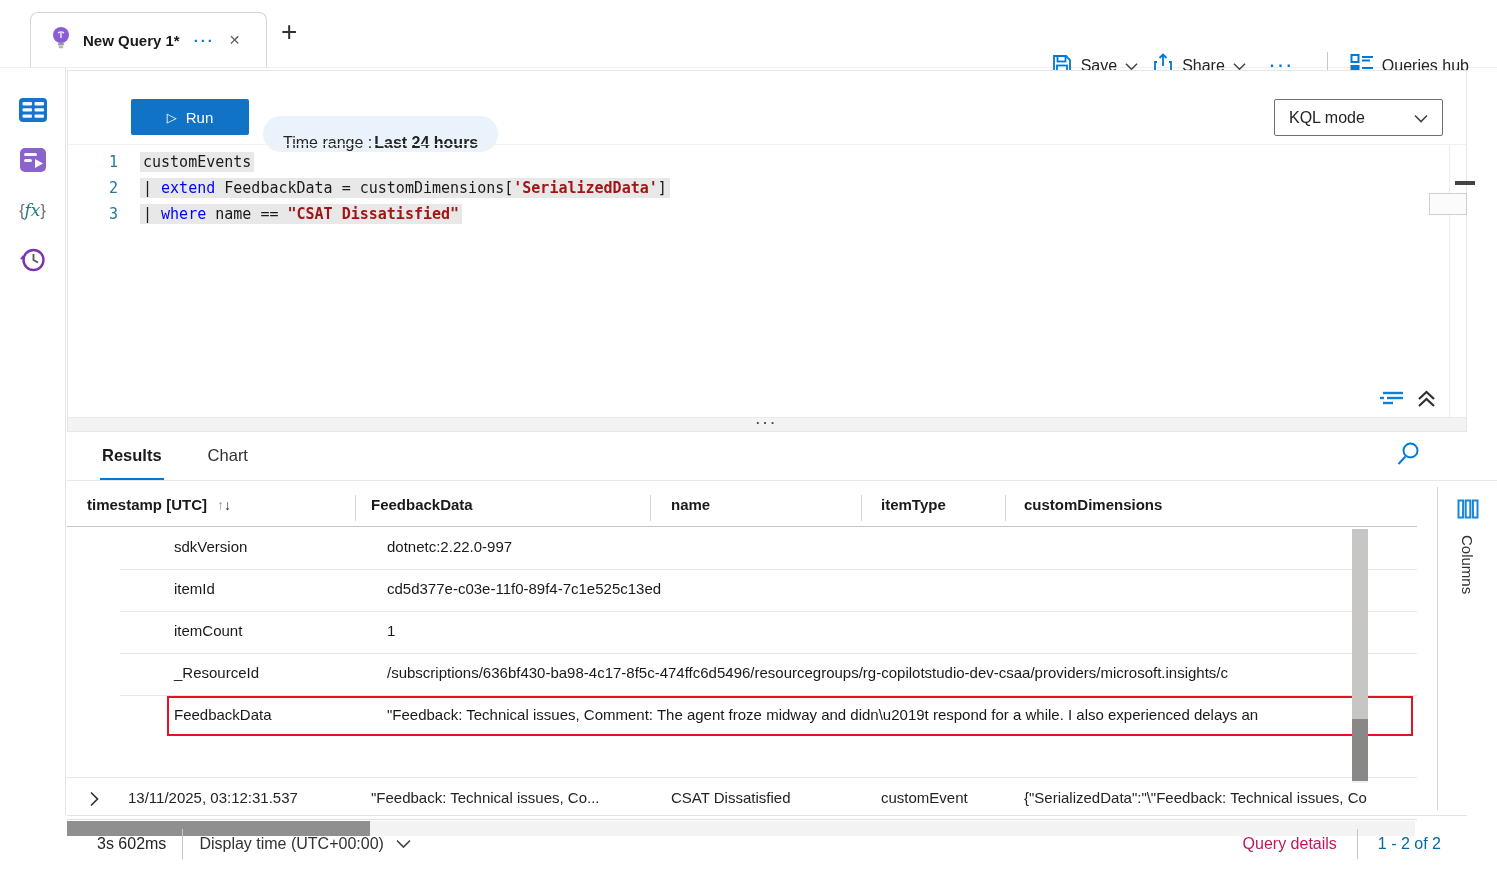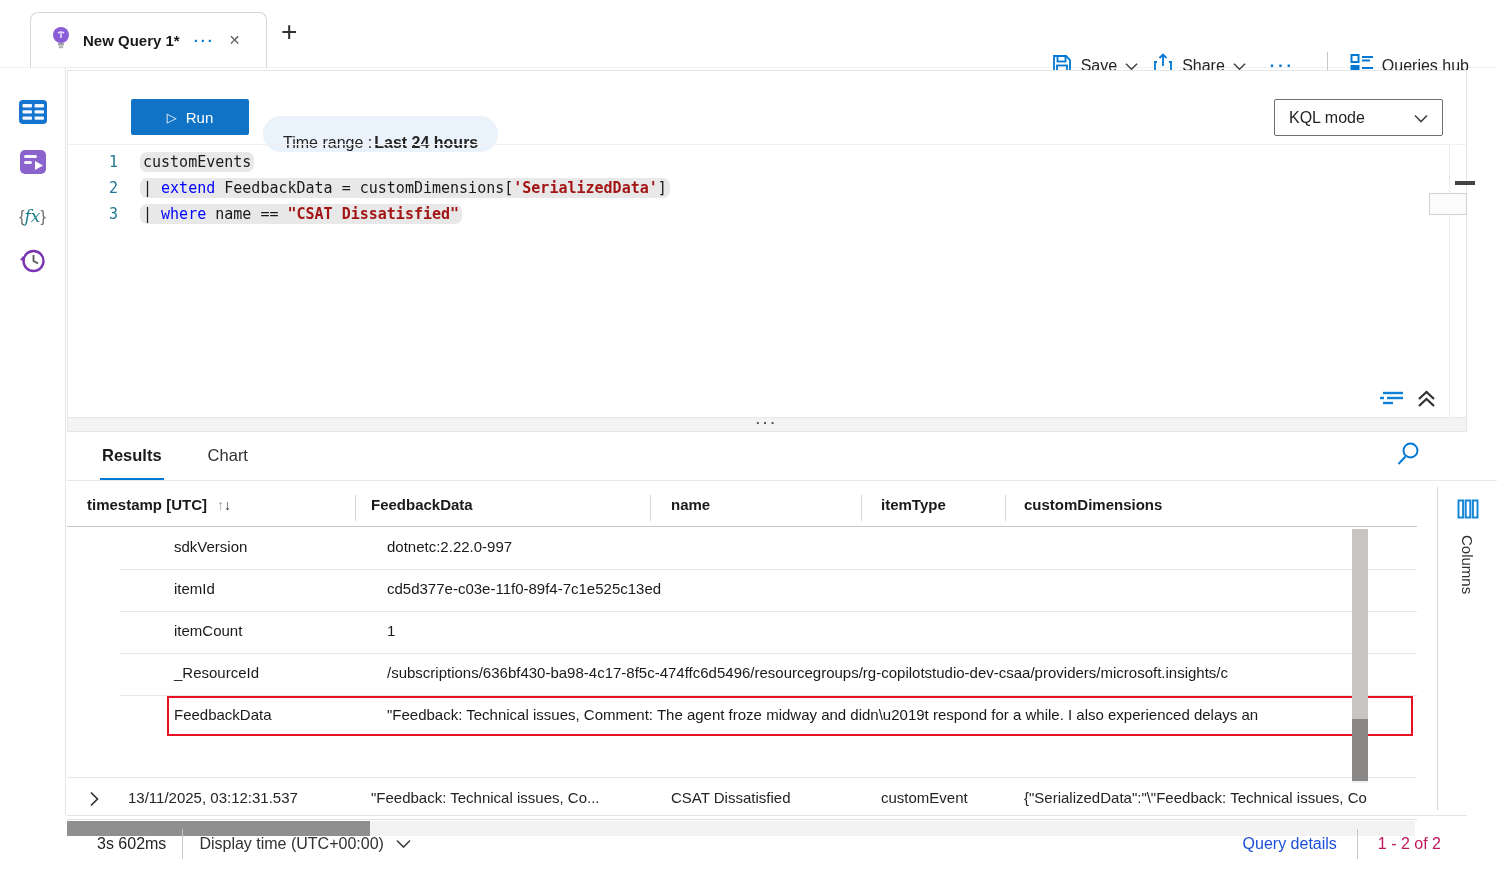--- a/index.html
+++ b/index.html
@@ -17,21 +17,21 @@
   .new-tab { position:absolute; left:281px; top:18px; font-size:28px; font-weight:300; color:#323130; cursor:pointer; line-height:1; }
 
   #topactions { position:absolute; right:28px; top:0; height:68px; display:flex; align-items:center; gap:14px;margin-top:32px; }
   .action { display:flex; align-items:center; gap:8px; cursor:pointer; font-size:16px; color:#252423; }
   .vdiv { width:1px; height:28px; background:#c8c6c4; margin:0 8px; }
   .more-dots { color:#0078d4; font-weight:700; letter-spacing:3px; font-size:16px; cursor:pointer; padding:0 10px; }
 
   
   #sidebar { position:absolute; left:0; top:68px; width:66px; height:747px; border-right:1px solid #e4e4e4;
              display:flex; flex-direction:column; align-items:center; padding-top:26px; gap:18px; }
-  .side-icon { width:34px; height:32px; display:flex; align-items:flex-end; justify-content:center; cursor:pointer; }
+  .side-icon { width:34px; height:32px; display:flex; align-items:center; justify-content:center; cursor:pointer; }
   .fx-txt { font-size:16px; color:#6b6b6b; white-space:nowrap; }
   .fx-txt i { font-family:"DejaVu Serif", serif; color:#177e8a; font-size:17px; }
 
   
   #querypanel { position:absolute; left:67px; top:70px; width:1400px; height:362px;
                 border:1px solid #e6e6e6; background:#fff; }
   .run-btn { position:absolute; left:63px; top:28px; width:118px; height:36px; background:#1173c5; border:none;
              border-radius:2px; color:#fff; font-size:15px; display:flex; align-items:center; justify-content:center;
              gap:9px; cursor:pointer; font-family:inherit; }
   .run-glyph { font-size:13px; }
@@ -42,21 +42,21 @@
   #pill-show { left:495px; }
   .kql-select { position:absolute; left:1206px; top:28px; width:169px; height:37px; border:1px solid #6f6f6f;
                 border-radius:2px; background:#fff; display:flex; align-items:center; justify-content:space-between;
                 padding:0 14px; font-size:16px; cursor:pointer; }
   .toolbar-sep { position:absolute; left:0; right:0; top:73px; border-top:1px solid #f1f1f1; }
 
   
   #code-lines { position:absolute; left:20px; top:78px; right:40px; font-family:"DejaVu Sans Mono", monospace; font-size:15px; }
   .code-line { display:flex; height:26px; align-items:center; }
   .line-num { width:30px; text-align:right; color:#237893; flex:none; margin-right:22px; font-size:15px; }
-  .line-text { background:#e8e8e8; padding:1px 3px; white-space:pre;border-radius:7px; }
+  .line-text { background:#e8e8e8; padding:1px 3px; white-space:pre; }
   .tok-keyword { color:#0000ff; }
   .tok-string { color:#a31515;font-weight:bold; }
   .tok-plain { color:#1b1a19; }
 
   .editor-gutter { position:absolute; left:1381px; top:74px; bottom:14px; border-left:1px solid #ededed; }
   .minimap-marker { position:absolute; left:1387px; top:110px; width:20px; height:4px; background:#444; }
   .minimap-slider { position:absolute; left:1361px; top:122px; width:38px; height:22px; border:1px solid #d0d0d0; background:#fbfbfb; }
   .editor-icons { position:absolute; right:30px; bottom:22px; display:flex; gap:12px; align-items:center; }
   .editor-icons > span { cursor:pointer; display:flex; }
   .splitter { position:absolute; left:0; right:0; bottom:0; height:14px; background:#f3f3f3; border-top:1px solid #e9e9e9;
@@ -103,22 +103,22 @@
                    display:flex; flex-direction:column; align-items:center; padding-top:12px; gap:12px; }
   .columns-label { writing-mode:vertical-rl; font-size:15px; color:#323130; }
 
   
   #statusbar { position:absolute; left:67px; top:815px; width:1400px; height:56px; border-top:1px solid #e4e4e4;
                display:flex; align-items:center; font-size:16px; }
   .sb-left { display:flex; align-items:center; margin-left:30px; gap:16px; }
   .sb-right { display:flex; align-items:center; margin-left:auto; margin-right:26px; gap:20px; }
   .sb-div { width:1px; height:30px; background:#c8c6c4; }
   .display-time { display:flex; align-items:center; gap:12px; cursor:pointer; color:#323130; }
-  .qdetails { color:#1d4ed8; cursor:pointer; }
-  .range-text { color:#be185d;text-align:center; }
+  .qdetails { color:#be185d; cursor:pointer; }
+  .range-text { color:#0369a1;text-align:center; }
 </style>
 </head>
 <body>
 
 <div id="app">
 
   <div id="tabbar">
     <div class="tab">
       <span>
         <svg width="24" height="26" viewBox="0 0 24 26">

